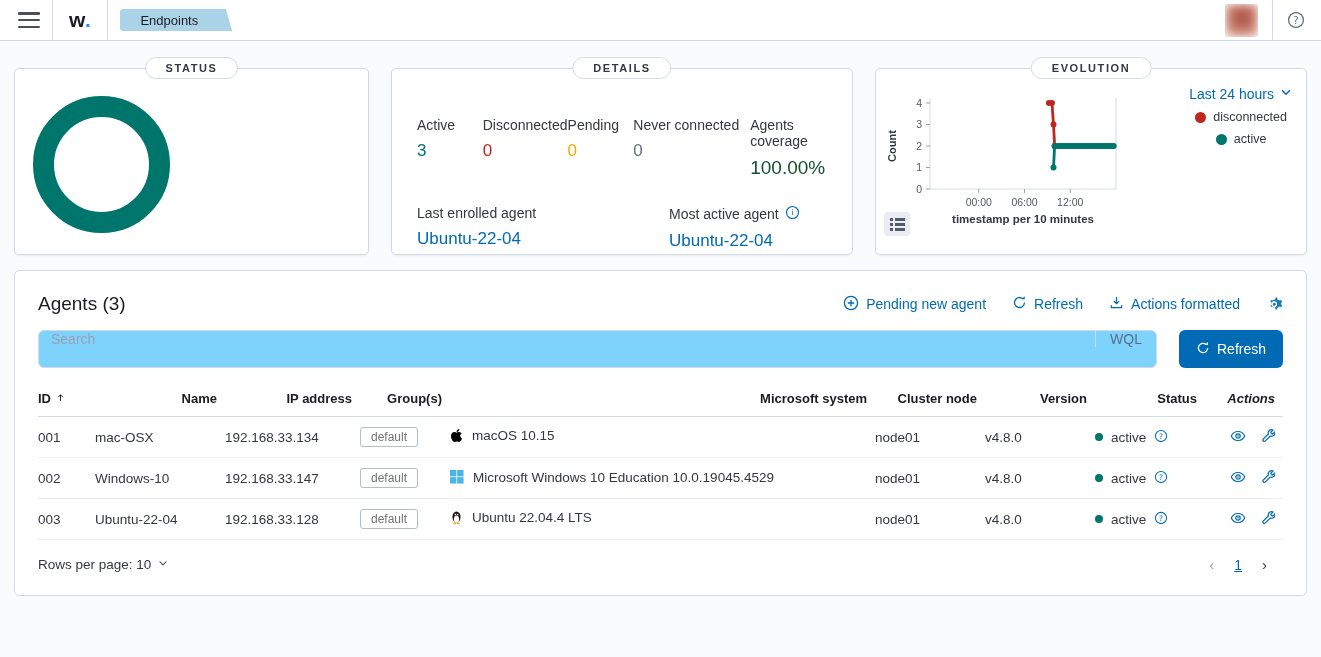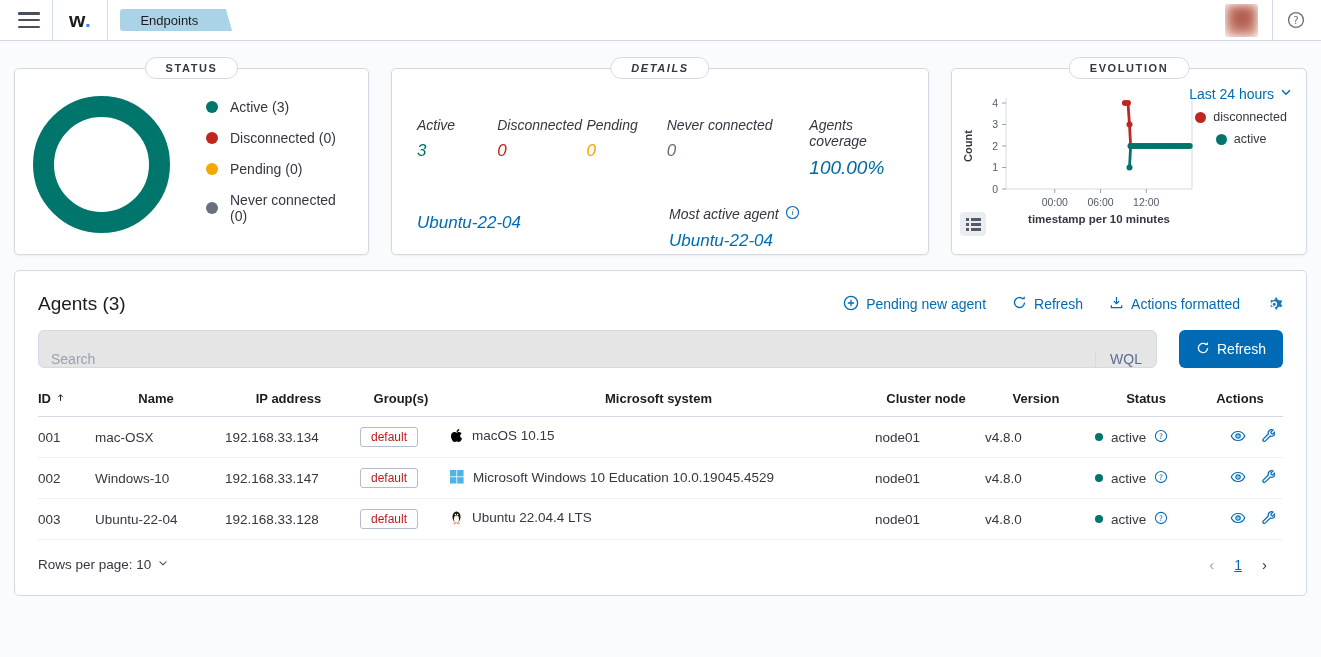--- a/index.html
+++ b/index.html
@@ -35,28 +35,28 @@
     font-size:11px; font-weight:bold; letter-spacing:1.6px; color:#343741; white-space:nowrap; }
 
   
   .status-card { width:355px; display:flex; align-items:center; padding:0 18px; }
   .donut { width:137px; height:137px; border-radius:50%; border:21px solid #00756b; flex:none; margin-top:6px; }
   .status-legend { margin-left:36px; display:flex; flex-direction:column; gap:15px; }
   .legend-item { display:flex; align-items:center; font-size:14px; color:#343741; }
   .legend-item .dot { width:12px; height:12px; border-radius:50%; margin-right:12px; flex:none; }
 
   
-  .details-card { width:538px; padding:24px 25px;font-style:italic; }
+  .details-card { width:462px; padding:24px 25px; }
   .stats-row { display:flex; margin-top:24px; }
   .stat { }
   .stat-label { font-size:14px; color:#343741; }
   .stat-value { font-size:17px; margin-top:8px; }
   .stat:nth-child(1){width:90px} .stat:nth-child(2){width:100px}
   .stat:nth-child(3){width:90px} .stat:nth-child(4){width:160px}
-  .stat:nth-child(5) .stat-value { font-size:19px; color:#0369a1; }
+  .stat:nth-child(5) .stat-value { font-size:19px; color:#14532d; }
   .agents-links { display:flex; margin-top:26px; }
   .agent-link-block:first-child { width:252px; }
   .agent-link-label { font-size:14px; color:#343741; display:flex; align-items:center; gap:6px; }
   .agent-link-value { font-size:17px; color:#006bb4; margin-top:8px; cursor:pointer; }
 
   
   .evolution-card { flex:1; }
   .evo-right { position:absolute; top:16px; right:13px; display:flex; flex-direction:column;
     align-items:center; gap:8px; }
   .time-range { align-self:flex-end; color:#006bb4; font-size:14px; display:flex;
@@ -70,40 +70,40 @@
   
   .agents-panel { margin:15px 14px 0 14px; background:#fff; border:1px solid #d3dae6;
     border-radius:5px; padding:22px 23px; }
   .agents-head { display:flex; align-items:center; }
   .agents-title { font-size:19px; color:#1a1c21;text-align:center; }
   .agents-actions { margin-left:auto; display:flex; align-items:center; gap:26px; }
   .action-link { display:flex; align-items:center; gap:7px; color:#006bb4; font-size:14px; cursor:pointer; }
   .gear-btn { cursor:pointer; display:flex; }
 
   .search-row { display:flex; margin-top:15px; }
-  .search-box { flex:1; display:flex; align-items:flex-end; border:1px solid #d3dae6;
-    border-radius:6px; background:#e5e5e5; height:38px; overflow:hidden; }
+  .search-box { flex:1; display:flex; align-items:flex-start; border:1px solid #d3dae6;
+    border-radius:6px; background:#7dd3fc; height:38px; overflow:hidden; }
   .search-box input { flex:1; border:none; outline:none; background:transparent;
     font-size:14px; padding:0 12px; color:#343741; font-family:inherit; }
   .search-box input::placeholder { color:#98a2b3; }
   .wql { border-left:1px solid #d3dae6; display:flex; align-items:center;
     padding:0 14px; font-size:14px; color:#5a6d8f; cursor:pointer; }
   .refresh-btn { margin-left:22px; width:104px; background:#006bb4; color:#fff;
     border:none; border-radius:6px; font-size:14px; display:flex; align-items:center;
     justify-content:center; gap:7px; cursor:pointer; font-family:inherit; }
 
   table.agents { width:100%; border-collapse:collapse; margin-top:17px; table-layout:fixed; }
-  table.agents th { text-align:center; font-size:13px; color:#1a1c21; padding:6px 8px 10px 0;
+  table.agents th { text-align:right; font-size:13px; color:#1a1c21; padding:6px 8px 10px 0;
     border-bottom:1px solid #d3dae6; }
   table.agents td { font-size:13.5px; color:#343741; padding:10px 8px 10px 0;
     border-bottom:1px solid #edf0f5; height:37px; }
-  th.col-actions, td.cell-actions { text-align:right; }
+  th.col-actions, td.cell-actions { text-align:right;font-style:italic; }
   .th-inner { display:flex; align-items:center; gap:4px; }
   .badge { display:inline-block; border:1px solid #b2bccb; background:#fff; border-radius:3px;
-    padding:2px 10px; font-size:12px; color:#b91c1c; cursor:pointer; }
+    padding:2px 10px; font-size:12px; color:#737373; cursor:pointer; }
   .os-cell { display:flex; align-items:flex-start; gap:9px; }
   .status-cell { display:flex; align-items:center; gap:8px; }
   .status-cell .dot { width:8px; height:8px; border-radius:50%; }
   .row-actions { display:inline-flex; gap:14px; align-items:center; }
   .row-actions svg { cursor:pointer; }
 
   .table-footer { display:flex; align-items:center; margin-top:16px; }
   .rows-per-page { font-size:13.5px; color:#343741; display:flex; align-items:center; gap:6px; cursor:pointer; }
   .pagination { margin-left:auto; display:flex; align-items:center; gap:20px; margin-right:16px; }
   .page-prev { color:#98a2b3; font-size:15px; cursor:default; }
@@ -136,38 +136,20 @@
         <text x="8" y="11.2" text-anchor="middle" font-size="9" fill="#69707d" font-family="DejaVu Sans">?</text>
       </svg>
   </div>
 </div>
 
 <div class="cards-row">
 
   <div class="card status-card">
     <div class="card-pill">STATUS</div>
     <div class="donut" style="border-color: rgb(0, 117, 107);"></div>
-    <div class="status-legend">
-      <div class="legend-item">
-        <span class="dot" style="background: rgb(0, 117, 107);"></span>
-        <span>Active (3)</span>
-      </div>
-      <div class="legend-item">
-        <span class="dot" style="background: rgb(189, 39, 30);"></span>
-        <span>Disconnected (0)</span>
-      </div>
-      <div class="legend-item">
-        <span class="dot" style="background: rgb(245, 167, 0);"></span>
-        <span>Pending (0)</span>
-      </div>
-      <div class="legend-item">
-        <span class="dot" style="background: rgb(105, 112, 125);"></span>
-        <span>Never connected (0)</span>
-      </div>
-    </div>
   </div>
 
   <div class="card details-card">
     <div class="card-pill">DETAILS</div>
     <div class="stats-row">
       <div class="stat">
         <div class="stat-label">Active</div>
         <div class="stat-value" style="color: rgb(0, 117, 107);">3</div>
       </div>
       <div class="stat">
@@ -182,20 +164,21 @@
         <div class="stat-label">Never connected</div>
         <div class="stat-value" style="color: rgb(105, 112, 125);">0</div>
       </div>
       <div class="stat">
         <div class="stat-label">Agents coverage</div>
         <div class="stat-value">100.00%</div>
       </div>
     </div>
     <div class="agents-links">
       <div class="agent-link-block">
+        <div class="agent-link-label">Last enrolled agent</div>
         <div class="agent-link-value">Ubuntu-22-04</div>
       </div>
       <div class="agent-link-block">
         <div class="agent-link-label">
           <span>Most active agent</span>
           <span><svg width="15" height="15" viewBox="0 0 16 16">
                 <circle cx="8" cy="8" r="6.4" fill="none" stroke="#006bb4" stroke-width="1.2"></circle>
                 <text x="8" y="11" text-anchor="middle" font-size="8.5" fill="#006bb4" font-family="DejaVu Sans">i</text>
               </svg></span>
         </div>

